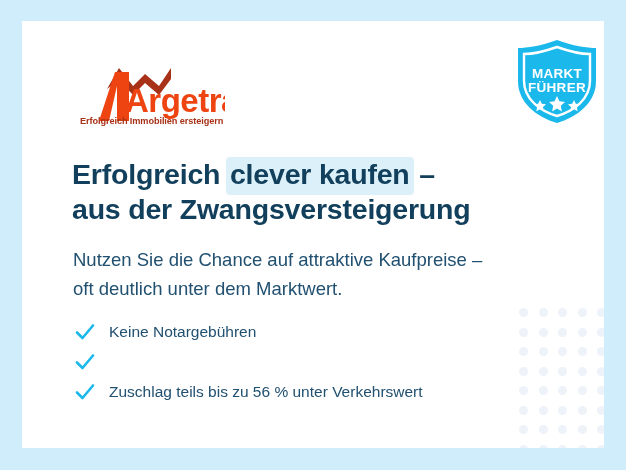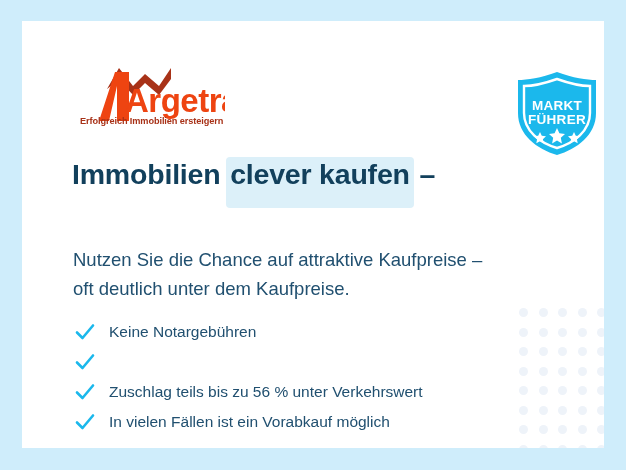--- a/index.html
+++ b/index.html
@@ -57,21 +57,21 @@
     width: 146px;
     height: 62px;
     z-index: 2;
   }
   .logo svg { display: block; }
 
   
   .badge {
     position: absolute;
     left: 491px;
-    top: 48px;
+    top: 16px;
     width: 88px;
     height: 88px;
     z-index: 2;
   }
   .badge svg { display: block; }
 
   
   .headline {
     position: absolute;
     left: 50px;
@@ -80,21 +80,21 @@
     font-size: 28.5px;
     font-weight: bold;
     line-height: 35px;
     color: #12405c;
     letter-spacing: -0.2px;
     z-index: 2;
   }
   .headline .hl {
     background: #dcf0f9;
     border-radius: 4px;
-    padding: 1px 4px 18px 4px;
+    padding: 1px 4px 5px 4px;
     margin: 0 -2px;
   }
 
   
   .subhead {
     position: absolute;
     left: 51px;
     top: 224px;
     width: 470px;
     font-size: 18.5px;
@@ -204,49 +204,44 @@
         <g fill="#ffffff">
           <path d="M27 63 L28.8 66.8 L33 67.3 L29.9 70.2 L30.7 74.3 L27 72.3 L23.3 74.3 L24.1 70.2 L21 67.3 L25.2 66.8 Z"></path>
           <path d="M44 59 L46.4 64.2 L52 64.9 L47.8 68.8 L48.9 74.4 L44 71.6 L39.1 74.4 L40.2 68.8 L36 64.9 L41.6 64.2 Z"></path>
           <path d="M61 63 L62.8 66.8 L67 67.3 L63.9 70.2 L64.7 74.3 L61 72.3 L57.3 74.3 L58.1 70.2 L55 67.3 L59.2 66.8 Z"></path>
         </g>
       </svg>
     </div>
 
     <div class="headline">
       <div>
-        <span>Immobilien </span><span class="hl">clever kaufen</span><span> –</span>
-      </div>
+        <span>Erfolgreich </span><span class="hl">clever kaufen</span><span> –</span>
+      </div>
+      <div>aus der Zwangsversteigerung</div>
     </div>
 
     <div class="subhead">
       <div>Nutzen Sie die Chance auf attraktive Kaufpreise –</div>
-      <div>oft deutlich unter dem Kaufpreise.</div>
+      <div>oft deutlich unter dem Marktwert.</div>
     </div>
 
     <div class="bullets">
       <div class="bullet">
         <svg class="check" viewBox="0 0 22 22">
           <path d="M3 11.5 L8.5 17 L19 4.5" fill="none" stroke="#1bb8ec" stroke-width="2.6" stroke-linecap="round" stroke-linejoin="round"></path>
         </svg>
         <span class="bullet-label">Keine Notargebühren</span>
       </div>
       <div class="bullet">
         <svg class="check" viewBox="0 0 22 22">
           <path d="M3 11.5 L8.5 17 L19 4.5" fill="none" stroke="#1bb8ec" stroke-width="2.6" stroke-linecap="round" stroke-linejoin="round"></path>
         </svg>
       </div>
       <div class="bullet">
         <svg class="check" viewBox="0 0 22 22">
           <path d="M3 11.5 L8.5 17 L19 4.5" fill="none" stroke="#1bb8ec" stroke-width="2.6" stroke-linecap="round" stroke-linejoin="round"></path>
         </svg>
         <span class="bullet-label">Zuschlag teils bis zu 56 % unter Verkehrswert</span>
       </div>
-      <div class="bullet">
-        <svg class="check" viewBox="0 0 22 22">
-          <path d="M3 11.5 L8.5 17 L19 4.5" fill="none" stroke="#1bb8ec" stroke-width="2.6" stroke-linecap="round" stroke-linejoin="round"></path>
-        </svg>
-        <span class="bullet-label">In vielen Fällen ist ein Vorabkauf möglich</span>
-      </div>
     </div>
 
   </div>
 </div>
 
 </body></html>

